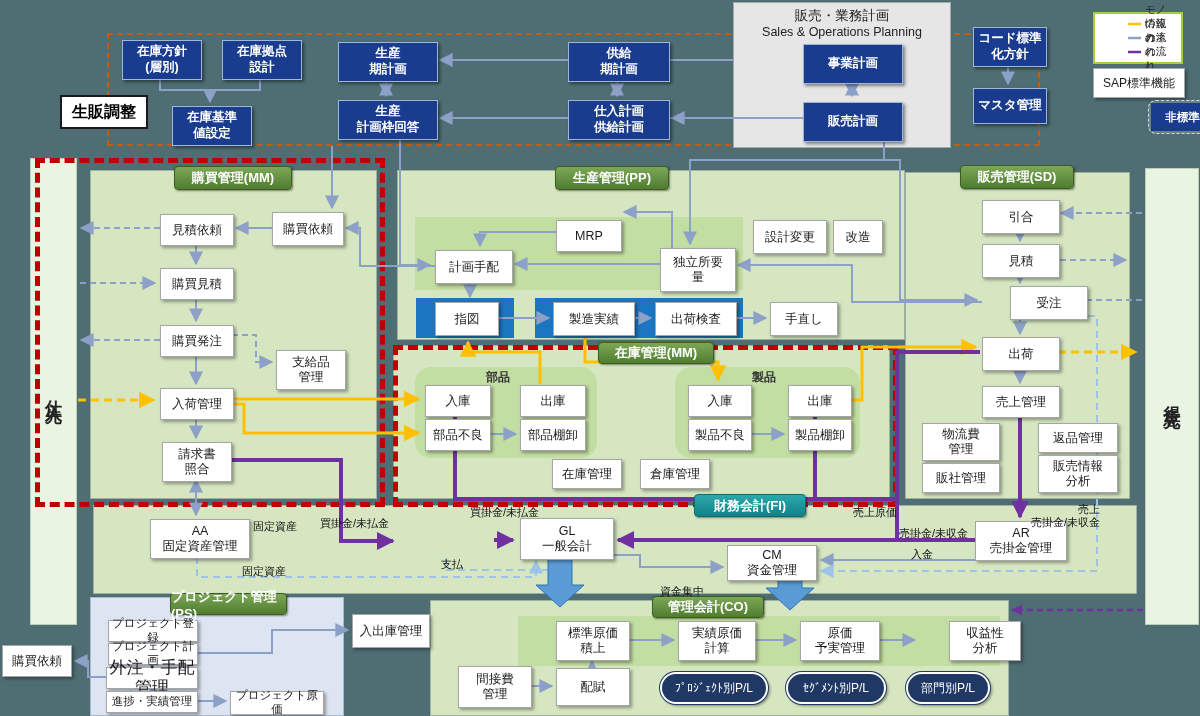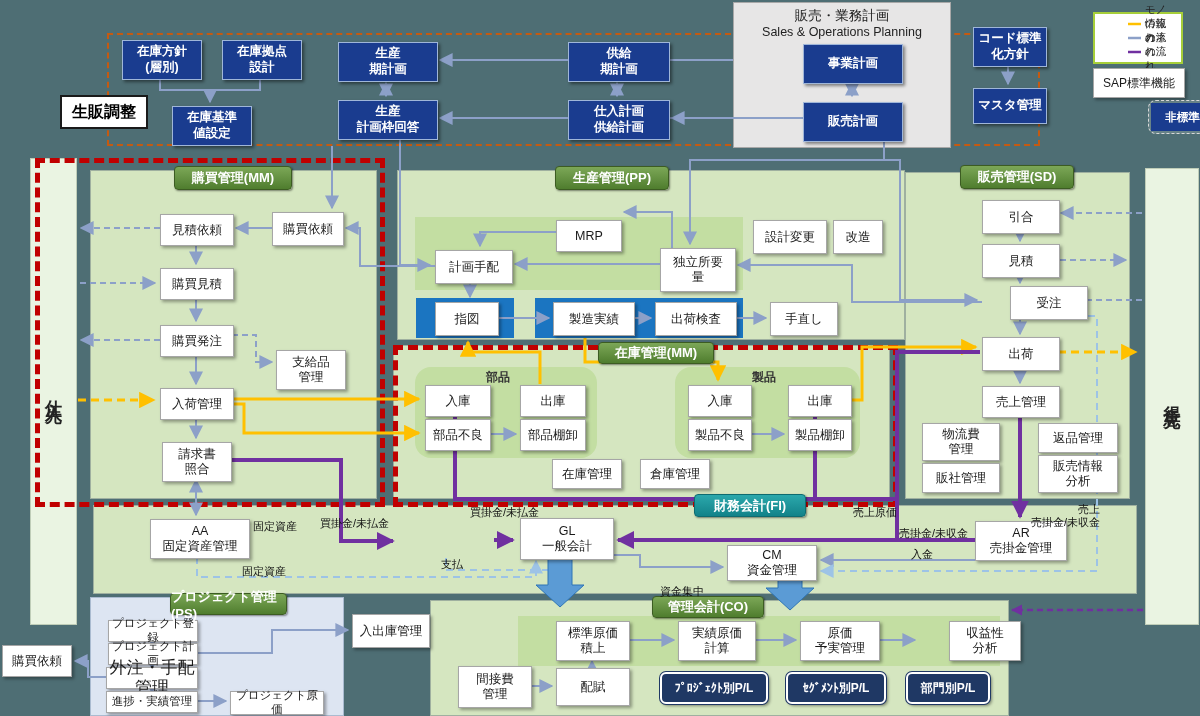--- a/index.html
+++ b/index.html
@@ -21,21 +21,21 @@
   .rounded{border-radius:16px;}
   .band{background:#1B75C1;z-index:2;}
   .lane{background:#EAF4E2;border:1px solid #BFCDB8;z-index:1;display:flex;align-items:center;justify-content:center;}
   .vtext{writing-mode:vertical-rl;text-orientation:upright;font-weight:bold;font-size:17px;color:#222;letter-spacing:3px;}
   .flabel{font-size:11px;color:#111;z-index:5;white-space:pre-line;line-height:1.15;}
   .glabel{font-size:12px;font-weight:bold;color:#333;z-index:3;}
   .redrect{border:5px dashed #C00000;z-index:3;}
   .orangerect{border:2px dashed #C55A11;z-index:2;}
   .tag{background:#fff;border:2px solid #1a1a1a;font-weight:bold;font-size:16px;color:#000;
        display:flex;align-items:center;justify-content:center;z-index:4;}
-  .plbox{background:#1F3864;border:2px solid #fff;border-radius:6px;color:#fff;font-size:12px;font-weight:bold;
+  .plbox{background:#1F3864;border:2px solid #fff;border-radius:16px;color:#fff;font-size:12px;font-weight:normal;
          display:flex;align-items:center;justify-content:center;z-index:4;
          box-shadow:0 0 0 1px #1F3864,2px 2px 3px rgba(0,0,0,.4);}
   .sop{background:#E7E6E6;border:1px solid #A8A8A8;z-index:2;text-align:center;color:#222;}
   .sop .t1{font-size:13.5px;margin-top:4px;}
   .sop .t2{font-size:12.5px;}
   .legendbox{background:#fff;border:2px solid #A6CE39;z-index:4;padding:3px 5px;box-sizing:border-box;}
   .legrow{display:flex;align-items:center;gap:4px;font-size:10.5px;color:#222;height:14px;}
   .dashwrap{border:1px dashed #D8D8D8;z-index:4;padding:2px;box-sizing:border-box;background:rgba(255,255,255,.15);}
   .nonstd{background:#1A3C8F;color:#fff;font-size:11.5px;font-weight:bold;width:100%;height:100%;
           display:flex;align-items:center;justify-content:center;}

